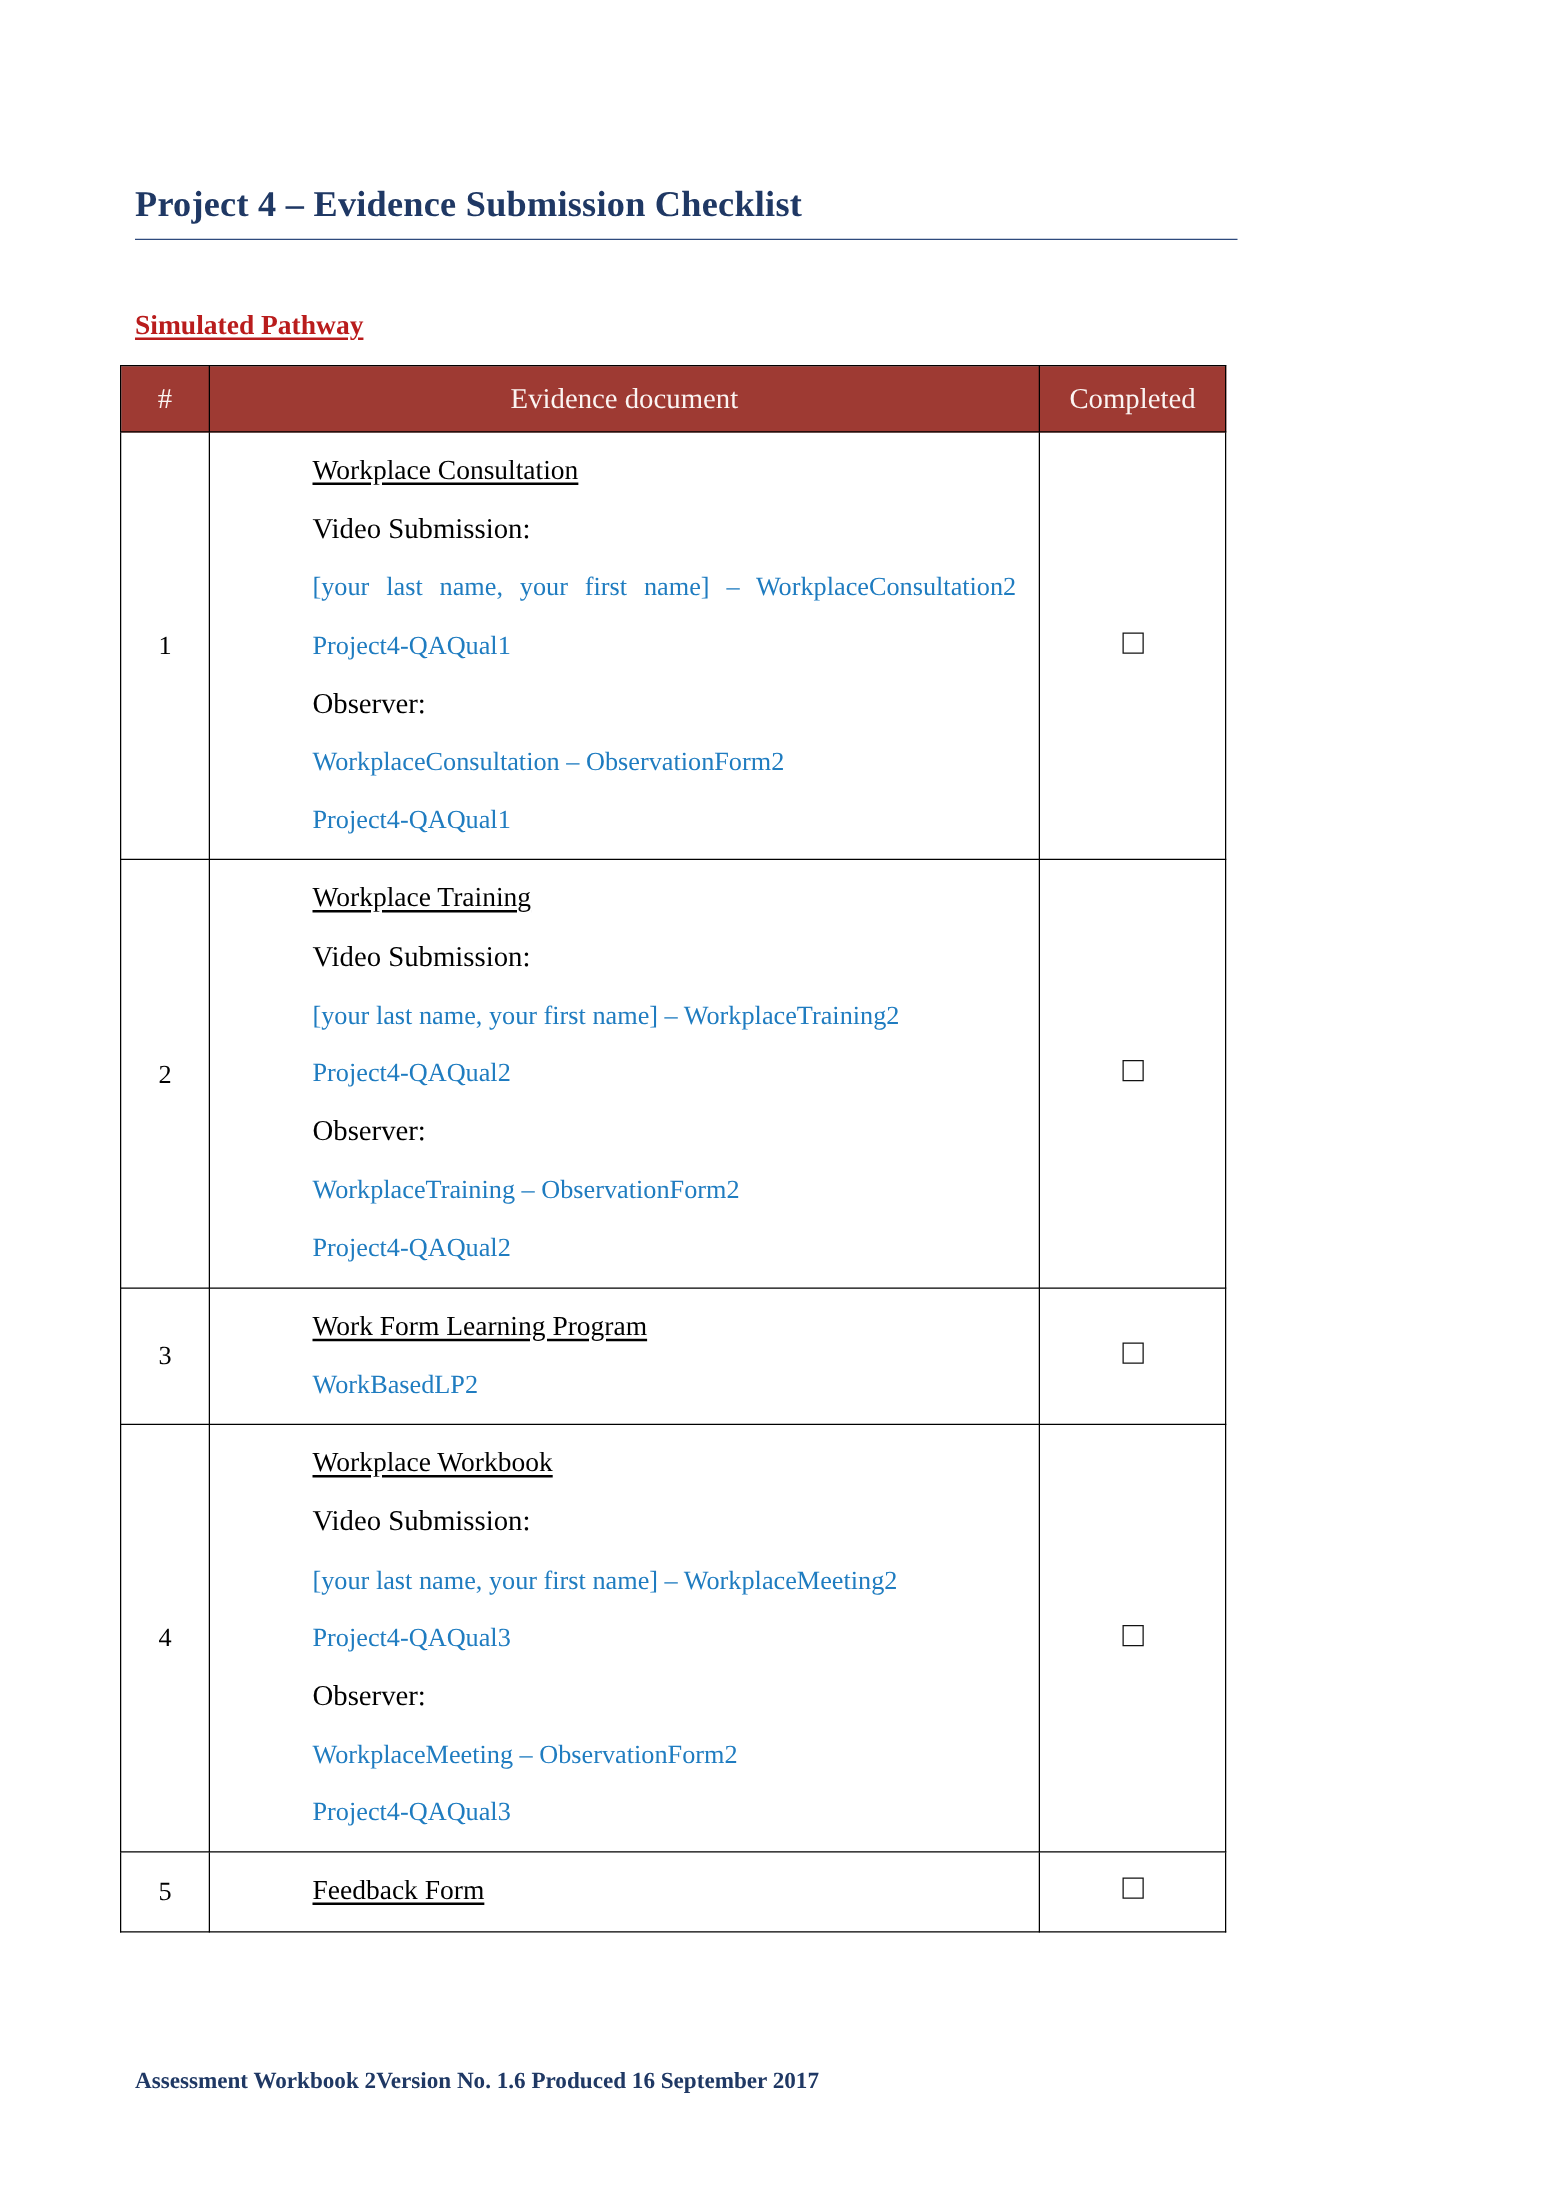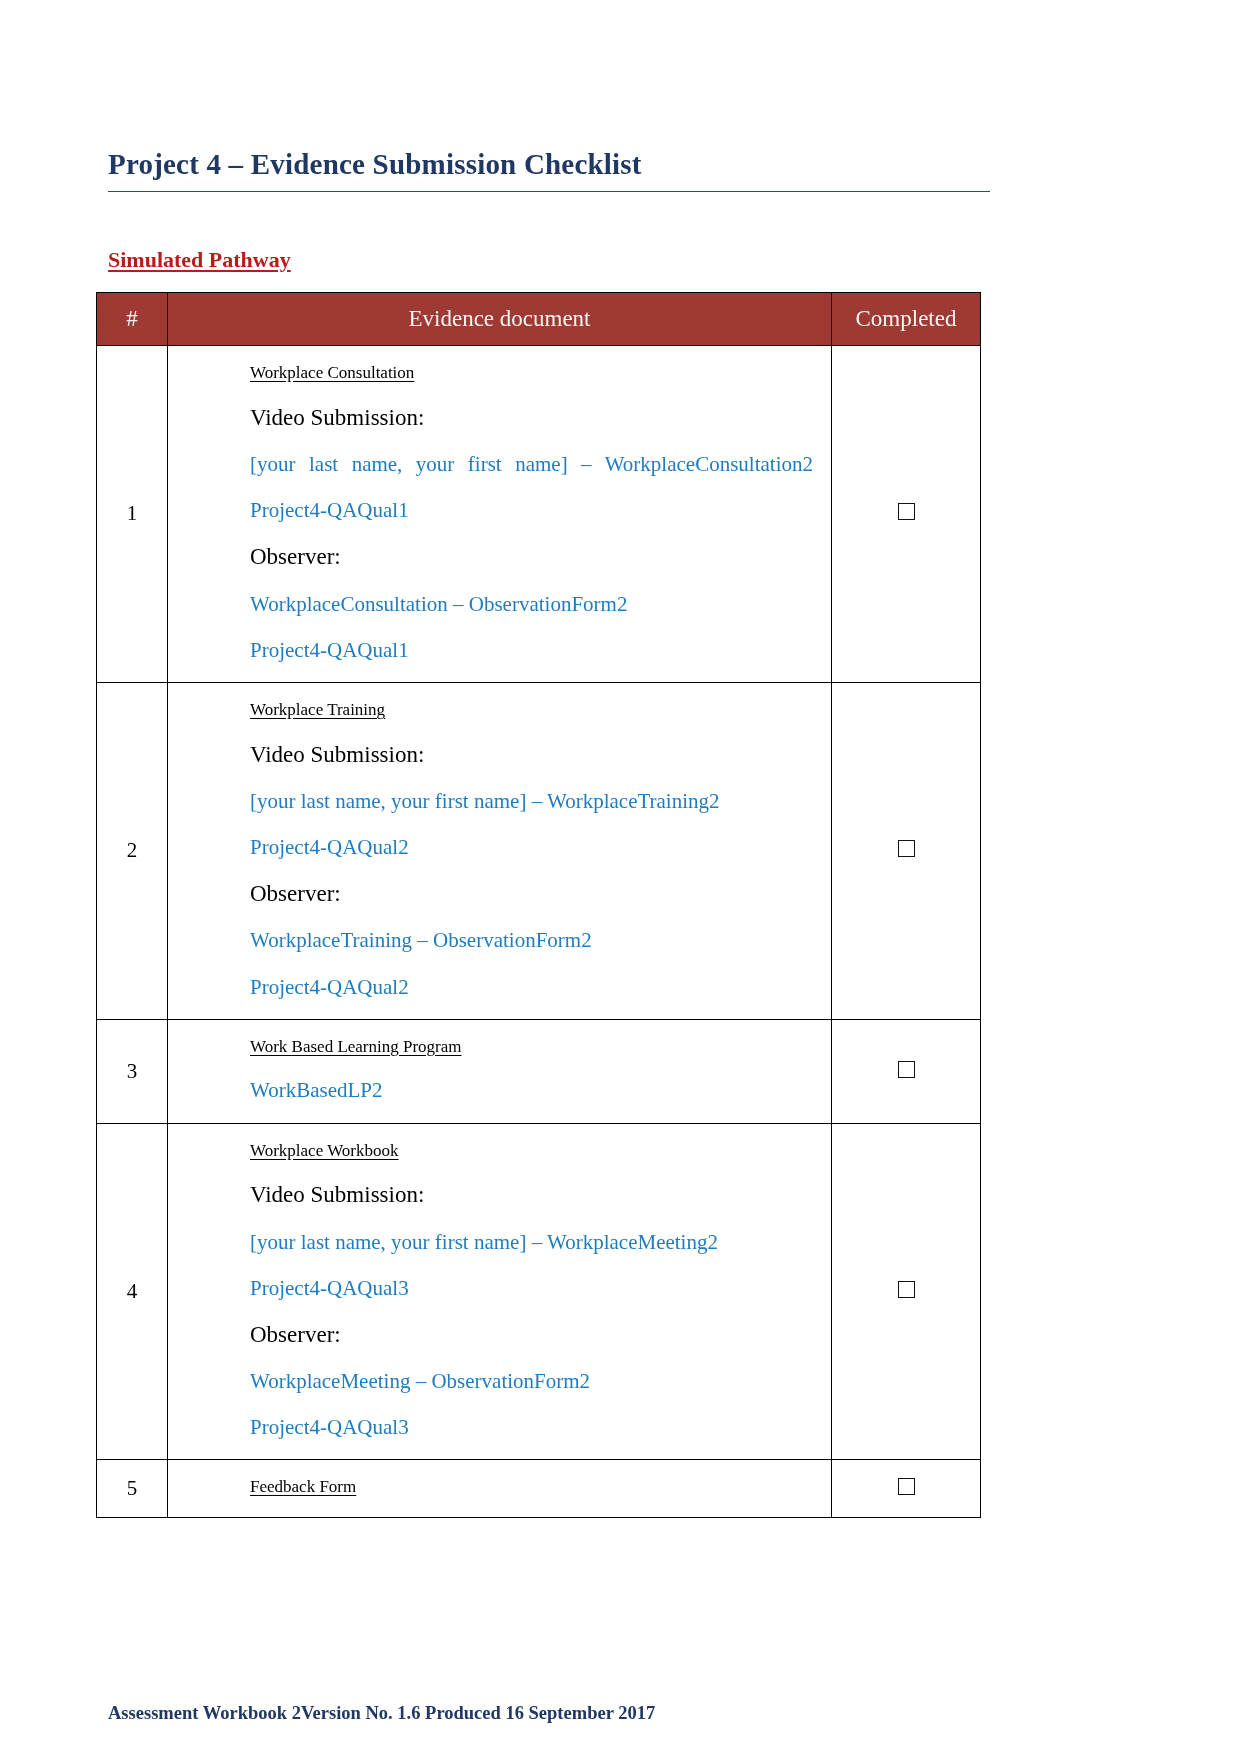--- a/index.html
+++ b/index.html
@@ -87,21 +87,21 @@
   td.cell-doc {
     padding: 14px 18px 16px 82px;
     text-align: left;
   }
   td.cell-done {
     text-align: center;
     vertical-align: middle;
   }
 
   .doc-heading {
-    font-size: 17px;
+    font-size: 22px;
     text-decoration: underline;
     text-underline-offset: 3px;
     margin: 4px 0 22px 0;
     line-height: 1.1;
   }
   .doc-label {
     font-size: 23px;
     margin: 18px 0 22px 0;
     line-height: 1.1;
   }
@@ -134,21 +134,20 @@
     left: 108px;
     top: 1655px;
     width: 880px;
     color: #1F3864;
     font-size: 18.5px;
     font-weight: bold;
   }
   .footer-line1 {
     white-space: nowrap;
     margin-bottom: 3px;
-    margin-top: 48px;
   }
   .footer-line2 {
     display: flex;
     justify-content: space-between;
     align-items: baseline;
   }
 </style>
 </head>
 <body>
 
@@ -201,21 +200,21 @@
           <div class="doc-blue">Project4-QAQual2</div>
         </td>
         <td class="cell-done">
           <span class="checkbox"></span>
         </td>
       </tr>
 
       <tr>
         <td class="cell-num">3</td>
         <td class="cell-doc">
-          <div class="doc-heading">Work Based Learning Program</div>
+          <div class="doc-heading">Work Form Learning Program</div>
           <div class="doc-blue">WorkBasedLP2</div>
         </td>
         <td class="cell-done">
           <span class="checkbox"></span>
         </td>
       </tr>
 
       <tr>
         <td class="cell-num">4</td>
         <td class="cell-doc">

